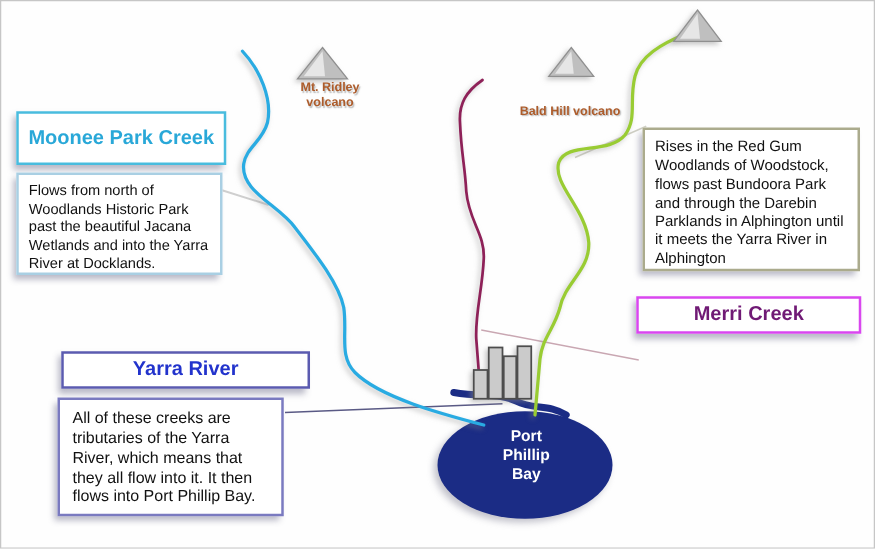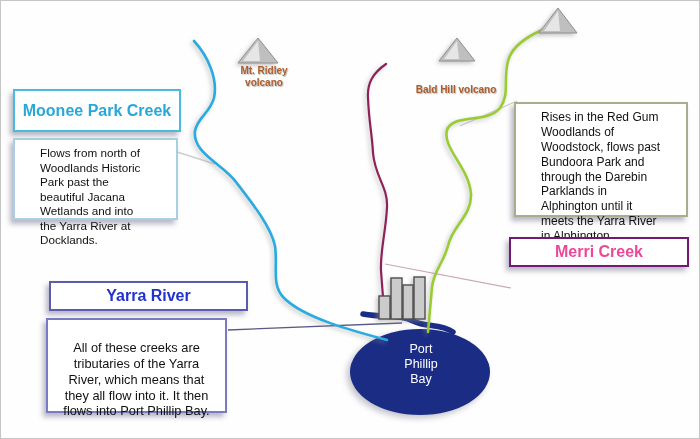--- a/index.html
+++ b/index.html
@@ -6,41 +6,41 @@
   .canvas{position:relative;width:700px;height:439px;background:#fefefe;overflow:hidden;
           box-sizing:border-box;border:1px solid #c6c6c6;}
   svg.layer{position:absolute;left:0;top:0;}
   .shadowed{filter:drop-shadow(-3px 3px 3px rgba(120,120,140,.45));}
   .softshadow{filter:drop-shadow(-2px 2px 2px rgba(140,140,140,.5));}
 
   .box{position:absolute;background:#fff;box-sizing:border-box;
        box-shadow:-3px 4px 5px rgba(100,100,130,.45);}
   .hdr{display:flex;align-items:center;justify-content:center;text-align:center;
        font-weight:bold;font-size:16px;line-height:1.2;}
-  .bdy{font-size:12px;color:#111;line-height:1.24;padding:6px 25px;text-align:left;}
+  .bdy{font-size:12px;color:#111;line-height:1.24;padding:6px 8px;text-align:left;}
 
   .hdr.moonee{left:12px;top:88px;width:168px;height:43px;border:2px solid #49BCDE;color:#29A8D8;}
   .bdy.moonee{left:12px;top:137px;width:165px;height:82px;border:2px solid #A9CFE3;font-size:11.7px;}
 
   .hdr.yarra{left:48px;top:280px;width:199px;height:30px;border:2px solid #5B5BB0;color:#2233CC;}
-  .bdy.yarra{left:45px;top:317px;width:181px;height:95px;border:2px solid #7A7AC0;font-size:12.8px;padding:20px 10px;text-align:center;}
+  .bdy.yarra{left:45px;top:317px;width:181px;height:95px;border:2px solid #7A7AC0;font-size:12.8px;padding:6px 10px;}
 
   .hdr.darebin{left:516px;top:63px;width:172px;height:31px;border:2px solid #8CC63F;color:#8CC63F;}
   .bdy.darebin{left:513px;top:101px;width:174px;height:115px;border:2px solid #ABAB8D;}
 
-  .hdr.merri{left:508px;top:236px;width:180px;height:30px;border:2px solid #701a75;color:#ec4899;}
+  .hdr.merri{left:508px;top:236px;width:180px;height:30px;border:2px solid #d946ef;color:#701a75;}
   .bdy.merri{left:510px;top:271px;width:172px;height:112px;border:2px solid #A0909A;font-size:12.1px;}
 
   .volcano-label{position:absolute;color:#AD5C2B;font-size:10px;font-weight:bold;text-align:center;
                  line-height:1.2;text-shadow:1px 1px 1px rgba(150,150,150,.65);}
   .cbd-label{position:absolute;left:423px;top:291px;width:56px;color:#000;font-size:11px;
              font-weight:bold;text-align:center;line-height:1.15;
              text-shadow:1px 1px 1px rgba(160,160,160,.7);}
   .bay-label{position:absolute;left:393px;top:341px;width:54px;color:#fff;font-size:12.5px;
-             font-weight:normal;text-align:center;line-height:1.2;}
+             font-weight:bold;text-align:center;line-height:1.2;}
 </style>
 </head>
 <body>
 
 <div class="canvas">
 
   <svg class="layer" width="700" height="439" viewBox="0 0 700 439">
 
     <line x1="176" y1="151" x2="214" y2="163" stroke="#CFCFCF" stroke-width="1.5"></line>
     <line x1="516" y1="100" x2="459" y2="125" stroke="#CFCFC4" stroke-width="1.2"></line>

